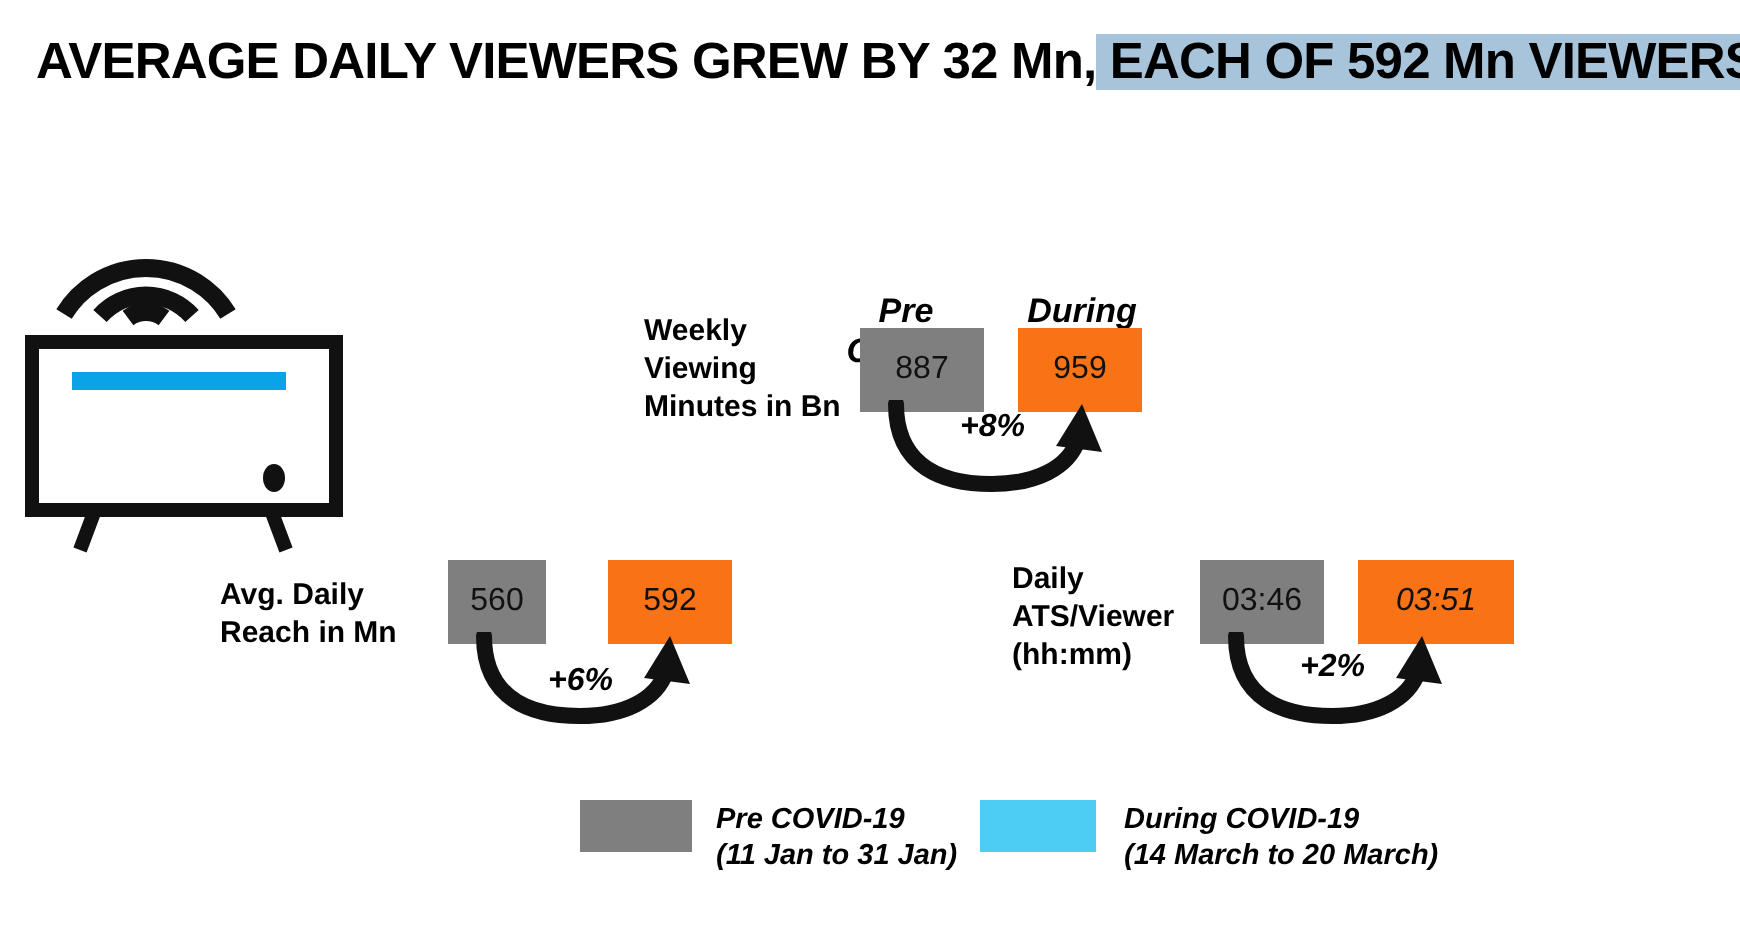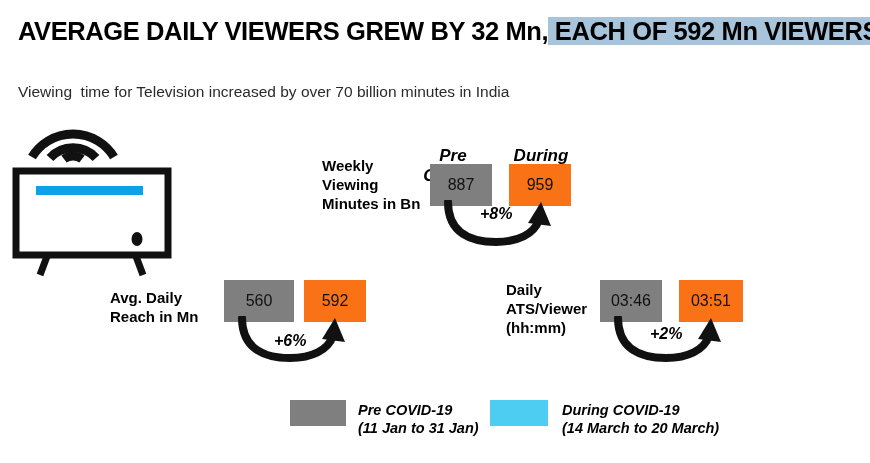--- a/index.html
+++ b/index.html
@@ -121,21 +121,20 @@
 </style>
 </head>
 <body>
 
 <div id="infographic">
 
   <div class="title-block">
     <div class="title-line"><span>AVERAGE DAILY VIEWERS GREW BY 32 Mn,</span><span class="hl"> EACH OF 592 Mn VIEWERS</span></div>
   </div>
 
-  <div class="subtitle">Viewing  time for Television increased by over 70 billion minutes in India</div>
 
   <div class="tv-icon">
     <svg width="180" height="175" viewBox="0 0 180 175" xmlns="http://www.w3.org/2000/svg">
 
       <g fill="none" stroke="#111111" stroke-linecap="butt">
         <path d="M 28 54 A 48 48 0 0 1 110 54" stroke-width="9"></path>
         <path d="M 46 55 A 31 31 0 0 1 92 55" stroke-width="9"></path>
         <path d="M 60 56 A 15 15 0 0 1 78 56" stroke-width="9"></path>
       </g>
 
@@ -171,40 +170,40 @@
       <path d="M 103 2 L 113 26 L 90 23 Z" fill="#111111"></path>
     </svg>
 
     <div class="delta" style="left:480px; top:205px;">+8%</div>
   </div>
 
   <div class="stat-group">
     <div class="stat-label" style="left:110px; top:288px; width:120px;">Avg. Daily
 Reach in Mn</div>
 
-    <div class="box pre" style="left:224px; top:280px; width:70px; height:42px;">560</div>
+    <div class="box pre" style="left:224px; top:280px; width:49px; height:42px;">560</div>
 
     <div class="box during" style="left:304px; top:280px; width:62px; height:42px;">592</div>
 
     <svg class="arrow-svg" style="left:232px; top:316px;" width="120" height="48" viewBox="0 0 120 48" xmlns="http://www.w3.org/2000/svg">
       <path d="M 10 2 C 10 34, 34 42, 58 42 C 80 42, 96 34, 101 20" fill="none" stroke="#111111" stroke-width="8" stroke-linecap="round"></path>
       <path d="M 103 2 L 113 26 L 90 23 Z" fill="#111111"></path>
     </svg>
 
     <div class="delta" style="left:274px; top:332px;">+6%</div>
   </div>
 
   <div class="stat-group">
     <div class="stat-label" style="left:506px; top:280px; width:120px;">Daily
 ATS/Viewer
 (hh:mm)</div>
 
     <div class="box pre" style="left:600px; top:280px; width:62px; height:42px;">03:46</div>
 
-    <div class="box during" style="left:679px; top:280px; width:64px; height:42px;">03:51</div>
+    <div class="box during" style="left:679px; top:280px; width:78px; height:42px;font-style:italic;">03:51</div>
 
     <svg class="arrow-svg" style="left:608px; top:316px;" width="120" height="48" viewBox="0 0 120 48" xmlns="http://www.w3.org/2000/svg">
       <path d="M 10 2 C 10 34, 34 42, 58 42 C 80 42, 96 34, 101 20" fill="none" stroke="#111111" stroke-width="8" stroke-linecap="round"></path>
       <path d="M 103 2 L 113 26 L 90 23 Z" fill="#111111"></path>
     </svg>
 
     <div class="delta" style="left:650px; top:325px;">+2%</div>
   </div>
 
   <div class="legend">

